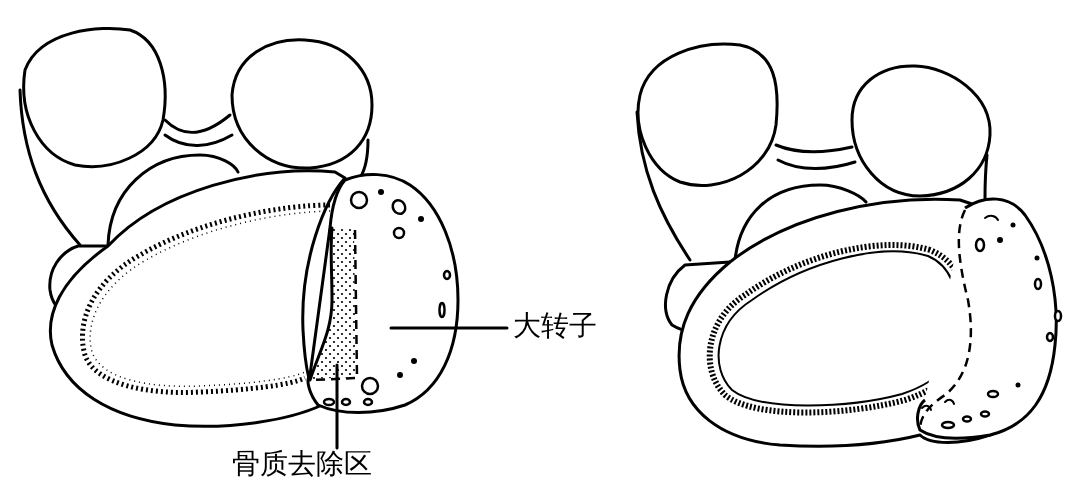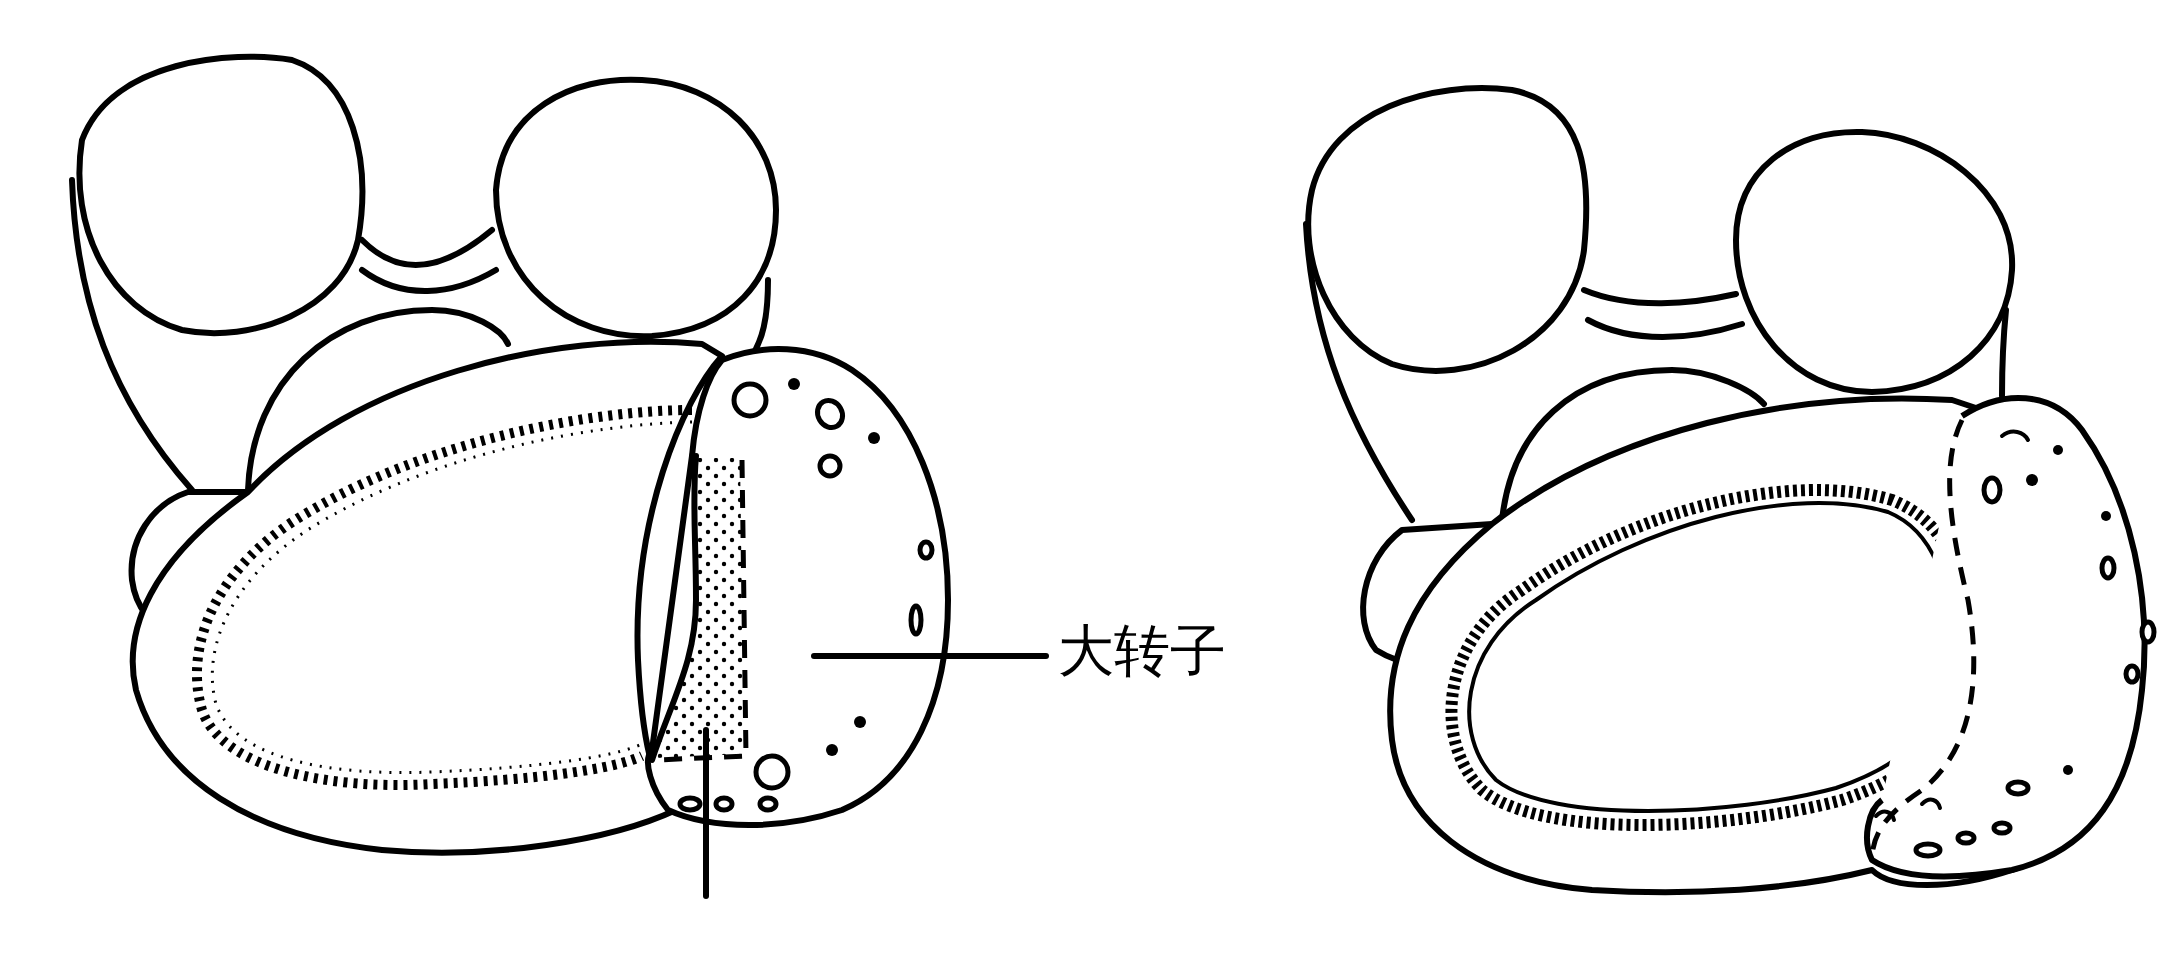--- a/index.html
+++ b/index.html
@@ -1,17 +1,17 @@
 <!DOCTYPE html>
 <html><head>
   <meta charset="utf-8">
   <style>
     html, body { margin: 0; padding: 0; background: #ffffff; }
     body { width: 1080px; height: 489px; position: relative; overflow: hidden; }
-    #canvas { position: absolute; left: 16px; top: 0; width: 1011px; height: 489px; }
+    #canvas { position: absolute; left: 0; top: 0; width: 1011px; height: 489px; }
     svg { display: block; }
     .ln { fill: none; stroke: #000; stroke-width: 3; stroke-linecap: round; stroke-linejoin: round; }
     .fillw { fill: #fff; stroke: #000; stroke-width: 3; stroke-linejoin: round; }
     .dash { fill: none; stroke: #000; stroke-width: 2.5; stroke-dasharray: 9 6; }
     .hole { fill: #fff; stroke: #000; stroke-width: 2.5; }
     .dot { fill: #000; }
     .label {
       position: absolute;
       font-family: "DejaVu Serif", "Liberation Serif", serif;
       font-size: 28px;
@@ -118,13 +118,14 @@
       <ellipse class="hole" cx="993" cy="394" rx="5" ry="3"></ellipse>
       <ellipse class="hole" cx="948" cy="425" rx="6" ry="3"></ellipse>
       <ellipse class="hole" cx="967" cy="419" rx="4" ry="2.5"></ellipse>
       <ellipse class="hole" cx="985" cy="414" rx="4" ry="2.5"></ellipse>
       <path class="ln" style="stroke-width:2" d="M922,408 C926,404 930,406 931,410"></path>
       <path class="ln" style="stroke-width:2" d="M945,402 C949,398 953,400 954,404"></path>
     </g>
   </svg>
 
   <div class="label" id="label-trochanter">大转子</div>
+  <div class="label" id="label-removal">骨质去除区</div>
 </div>
 
 </body></html>

